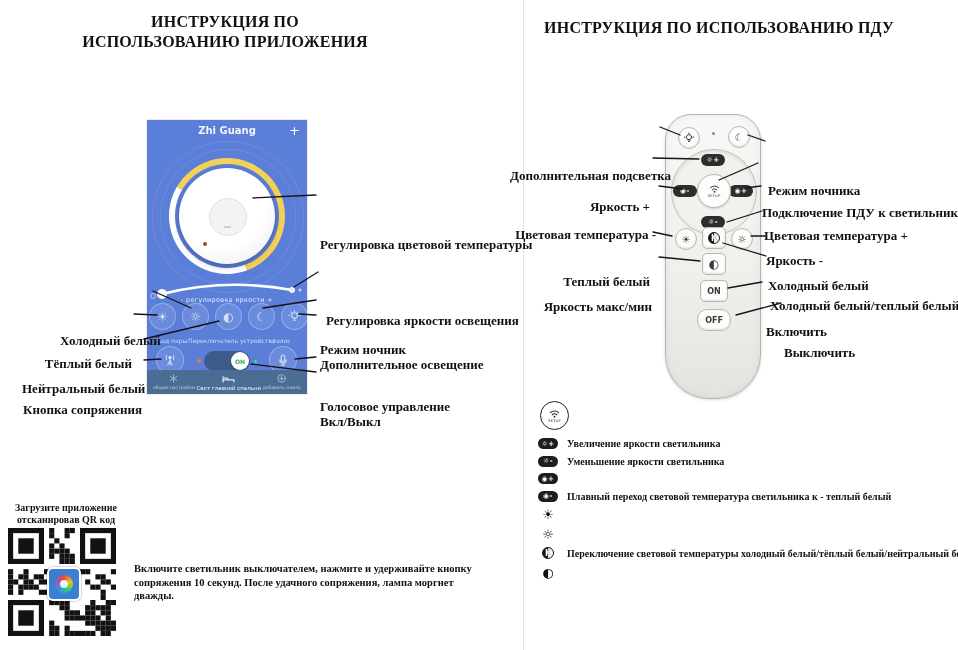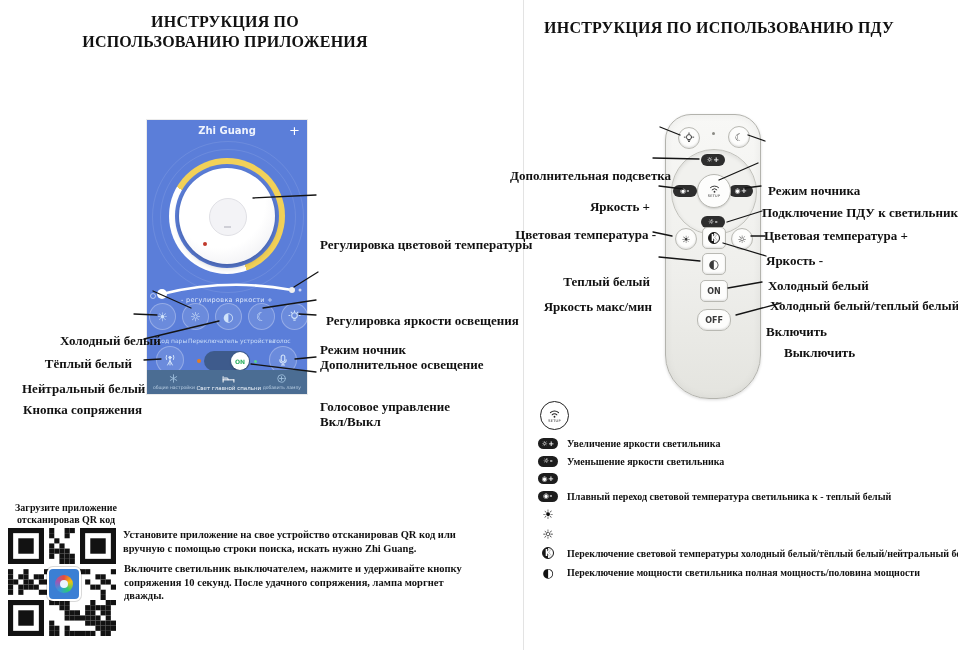--- a/index.html
+++ b/index.html
@@ -292,21 +292,20 @@
     <div class="legendrow">
       <span style="width:20px;display:flex;justify-content:center;">
           <span class="halfk">
             <span>K</span>
           </span>
         </span>
       <span class="legtxt">Переключение световой температуры холодный белый/тёплый белый/нейтральный белый</span>
     </div>
     <div class="legendrow">
       <span class="glyphicon">◐</span>
-      <span class="legtxt">Переключение мощности светильника полная мощность/половина мощности</span>
     </div>
   </div>
 
   <div class="abs" style="left:8px;top:502px;width:116px;text-align:center;font-weight:bold;font-size:10px;line-height:1.2;z-index:5;">Загрузите приложение отсканировав QR код</div>
   <svg id="qr-svg" class="abs" style="left:8px;top:528px;" width="108" height="108" viewBox="0 0 105 105">
       <rect width="105" height="105" fill="#fff"></rect>
       <g fill="#121212">
         <rect x="40" y="0" width="5" height="5"></rect>
         <rect x="55" y="0" width="5" height="5"></rect>
         <rect x="60" y="0" width="5" height="5"></rect>
@@ -438,22 +437,21 @@
         <rect fill="#fff" x="5" y="75" width="25" height="25"></rect>
         <rect x="10" y="80" width="15" height="15"></rect>
       </g>
     </svg>
   <div id="appicon" class="abs">
       <span class="ringc">
         <span class="core"></span>
       </span>
     </div>
 
-  <div class="abs note" style="left:123px;top:528px;width:338px;">Установите приложение на свое устройство отсканировав QR код или вручную с помощью строки поиска, искать нужно Zhi Guang.</div>
-  <div class="abs note" style="left:124px;top:562px;width:345px;">Включите светильник выключателем, нажмите и удерживайте кнопку сопряжения 10 секунд. После удачного сопряжения, лампа моргнет дважды.</div>
+  <div class="abs note" style="left:134px;top:562px;width:345px;">Включите светильник выключателем, нажмите и удерживайте кнопку сопряжения 10 секунд. После удачного сопряжения, лампа моргнет дважды.</div>
 
   <svg id="lines" width="958" height="650">
     <g stroke="#141414" stroke-width="1.3" stroke-linecap="round">
       <line x1="253" y1="198" x2="316" y2="195"></line>
       <line x1="294" y1="287" x2="318" y2="272"></line>
       <line x1="263" y1="308" x2="316" y2="300"></line>
       <line x1="299" y1="314" x2="316" y2="315"></line>
       <line x1="295" y1="359" x2="316" y2="357"></line>
       <line x1="251" y1="364" x2="316" y2="372"></line>
       <line x1="153" y1="291" x2="191" y2="308"></line>

